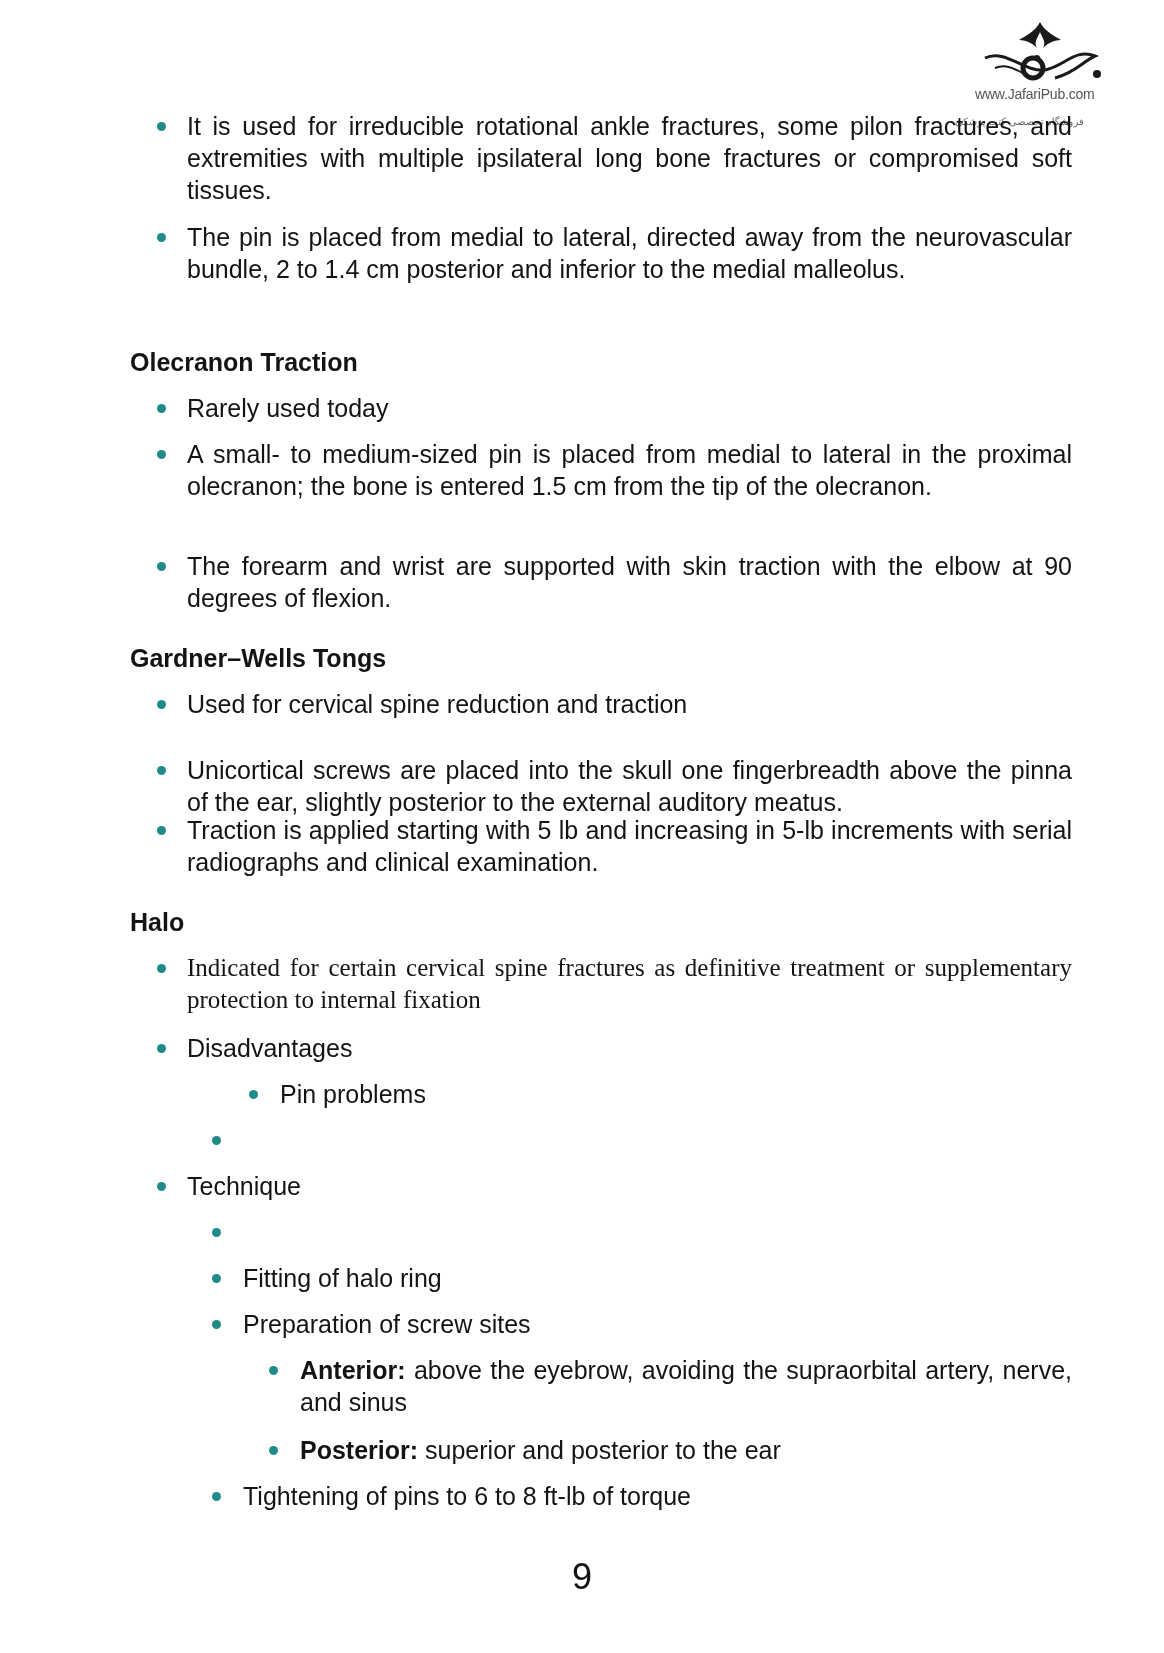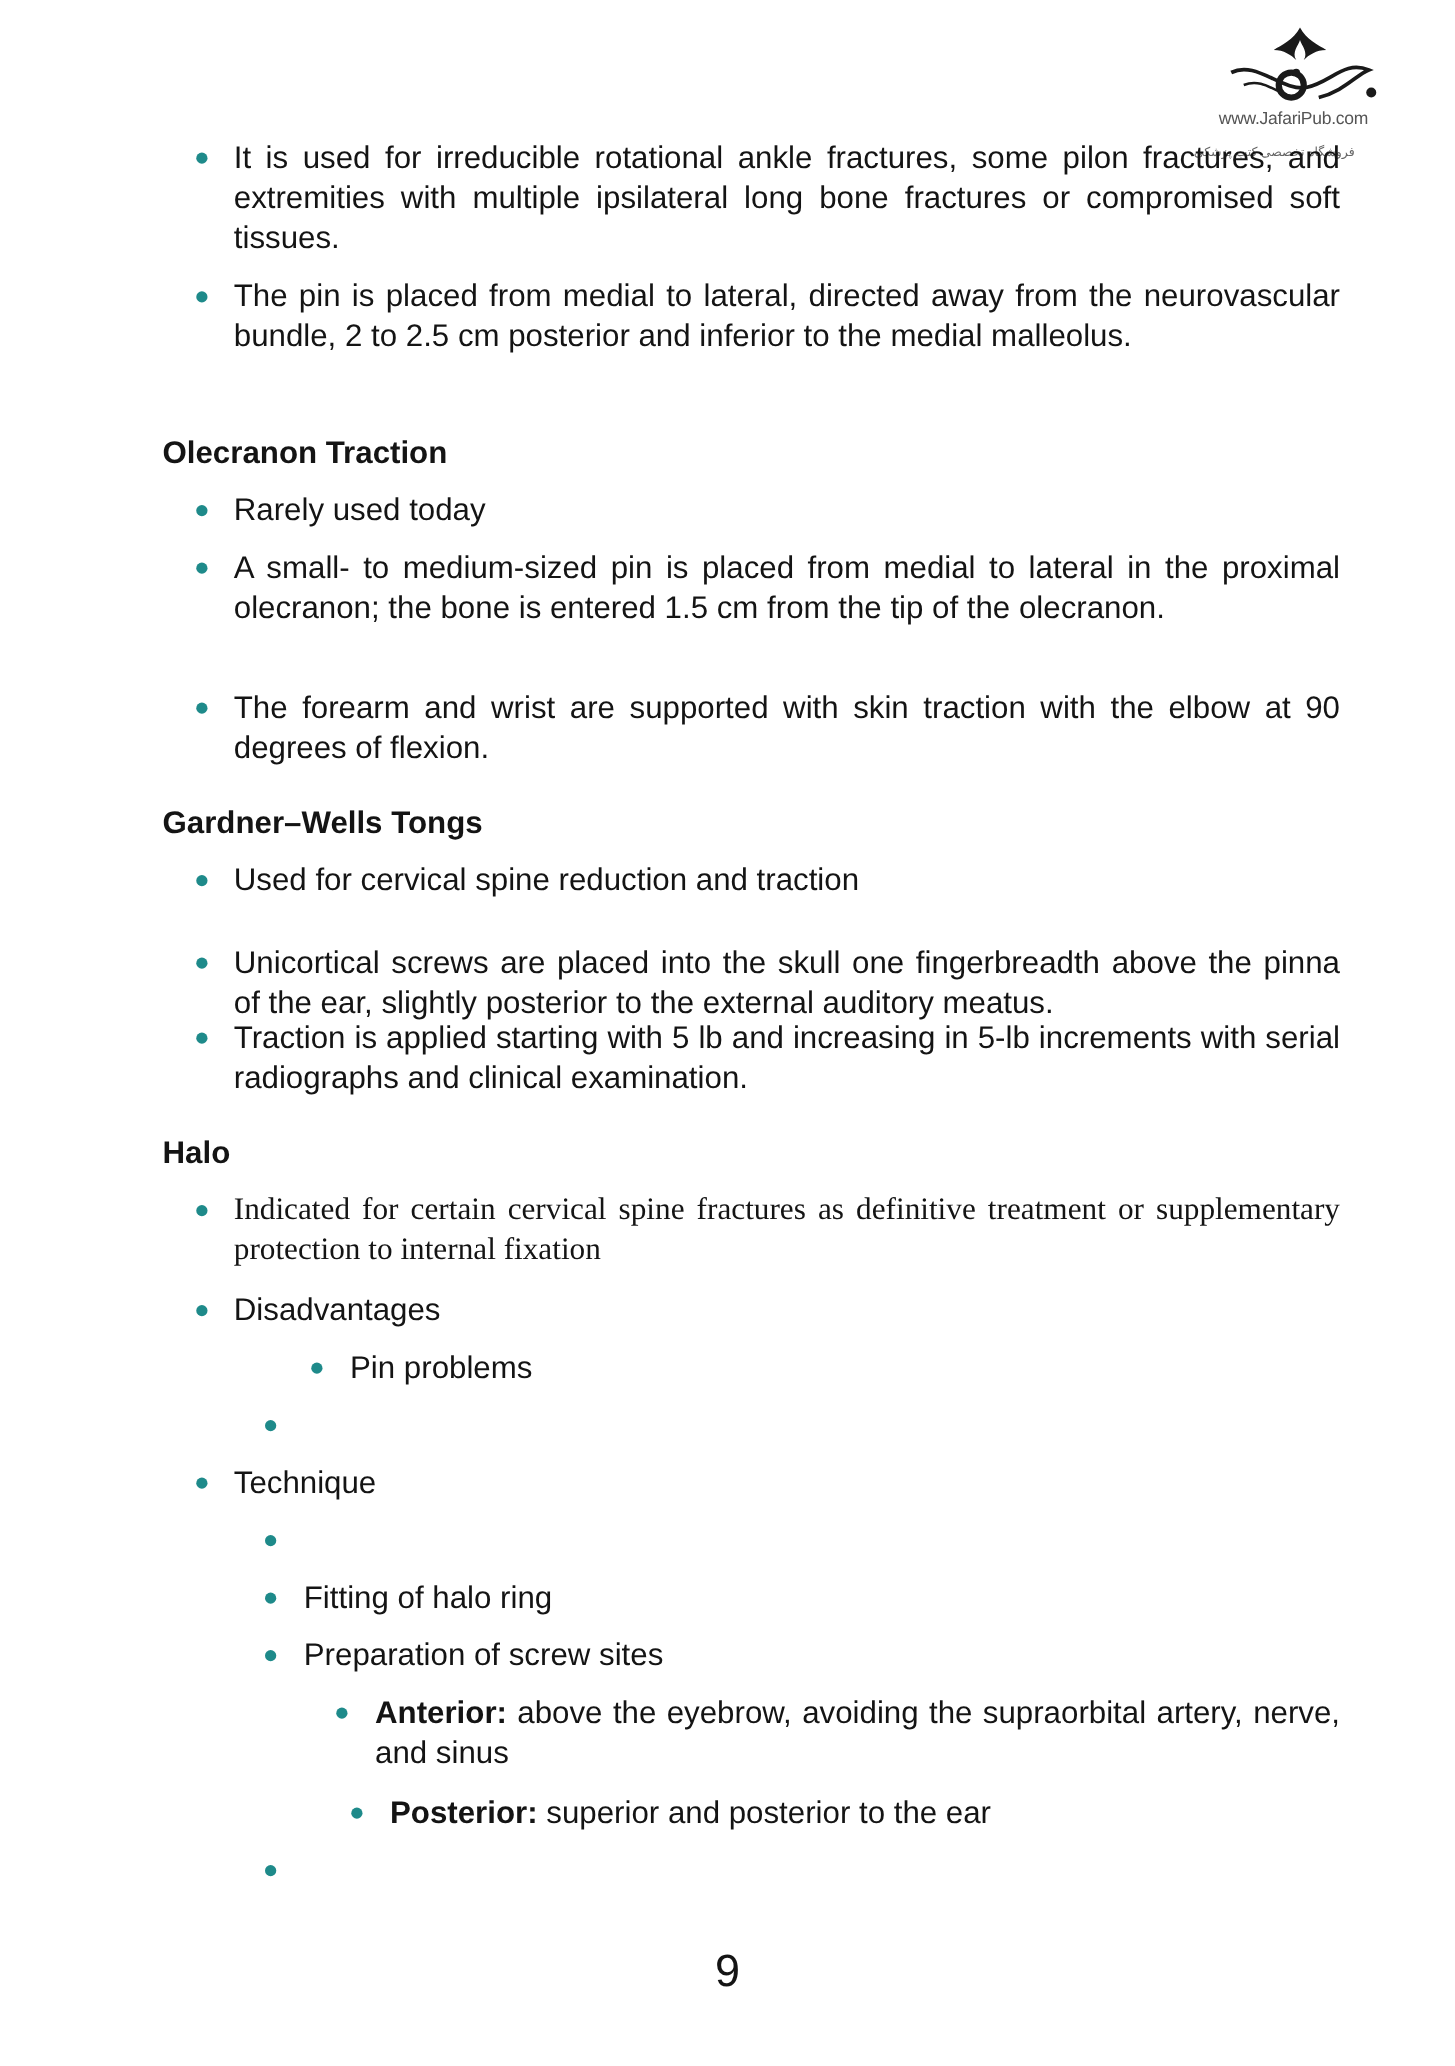--- a/index.html
+++ b/index.html
@@ -44,21 +44,21 @@
 <div class="logo-fa">فروشگاه تخصصی کتب پزشکی</div>
 
 <div class="content">
 
   <div class="item l1" style="top:0px;">
     <span class="bullet"></span>
     <span>It is used for irreducible rotational ankle fractures, some pilon fractures, and extremities with multiple ipsilateral long bone fractures or compromised soft tissues.</span>
   </div>
   <div class="item l1" style="top:111px;">
     <span class="bullet"></span>
-    <span>The pin is placed from medial to lateral, directed away from the neurovascular bundle, 2 to 2.5 cm posterior and inferior to the medial malleolus.</span>
+    <span>The pin is placed from medial to lateral, directed away from the neurovascular bundle, 2 to 1.4 cm posterior and inferior to the medial malleolus.</span>
   </div>
 
   <h2 style="top:236px;">Olecranon Traction</h2>
   <div class="item l1" style="top:282px;">
     <span class="bullet"></span>
     <span>Rarely used today</span>
   </div>
   <div class="item l1" style="top:328px;">
     <span class="bullet"></span>
     <span>A small- to medium-sized pin is placed from medial to lateral in the proximal olecranon; the bone is entered 1.5 cm from the tip of the olecranon.</span>
@@ -110,22 +110,23 @@
     <span>Fitting of halo ring</span>
   </div>
   <div class="item l2" style="top:1198px;">
     <span class="bullet"></span>
     <span>Preparation of screw sites</span>
   </div>
   <div class="item l3" style="top:1244px;">
     <span class="bullet"></span>
     <b>Anterior:</b><span> above the eyebrow, avoiding the supraorbital artery, nerve, and sinus</span>
   </div>
-  <div class="item l3" style="top:1324px;margin-left:12px;">
+  <div class="item l3" style="top:1324px;">
     <span class="bullet"></span>
     <b>Posterior:</b><span> superior and posterior to the ear</span>
   </div>
   <div class="item l2" style="top:1370px;">
     <span class="bullet"></span>
+    <span>Tightening of pins to 6 to 8 ft-lb of torque</span>
   </div>
 </div>
 
 <div class="page-num">9</div>
 
 </body></html>

